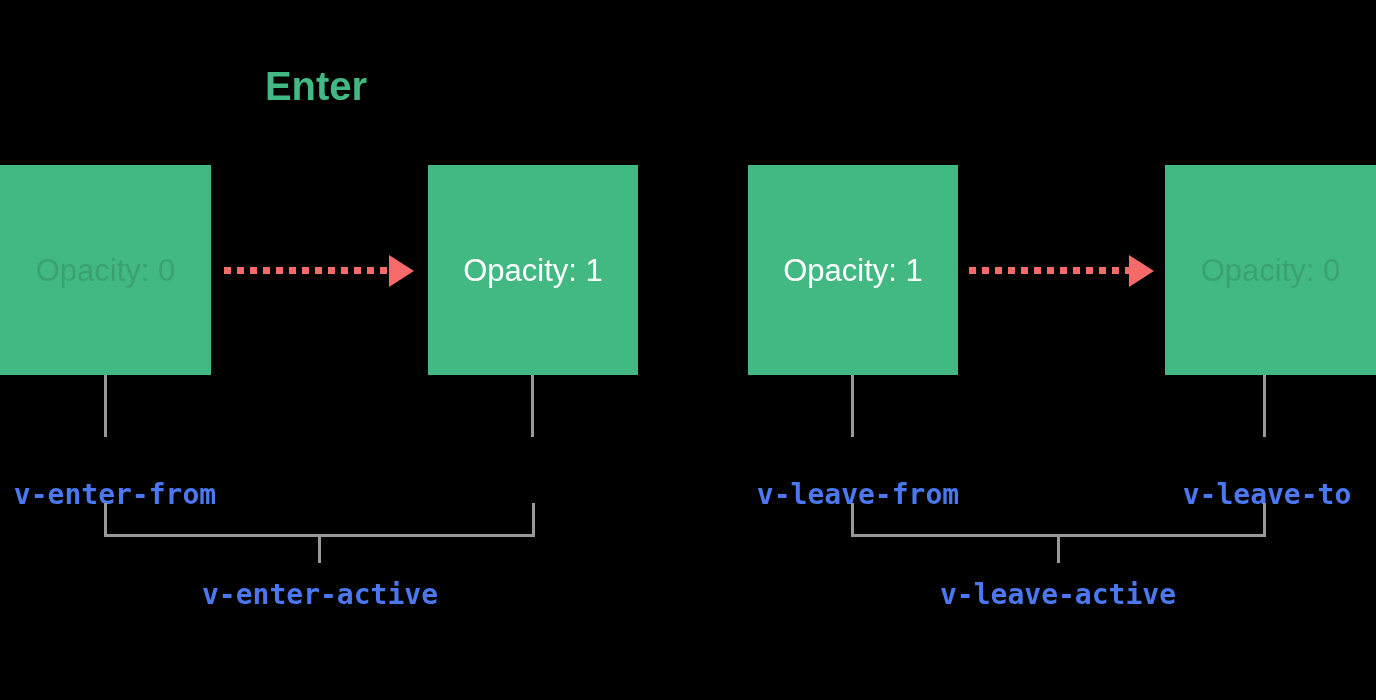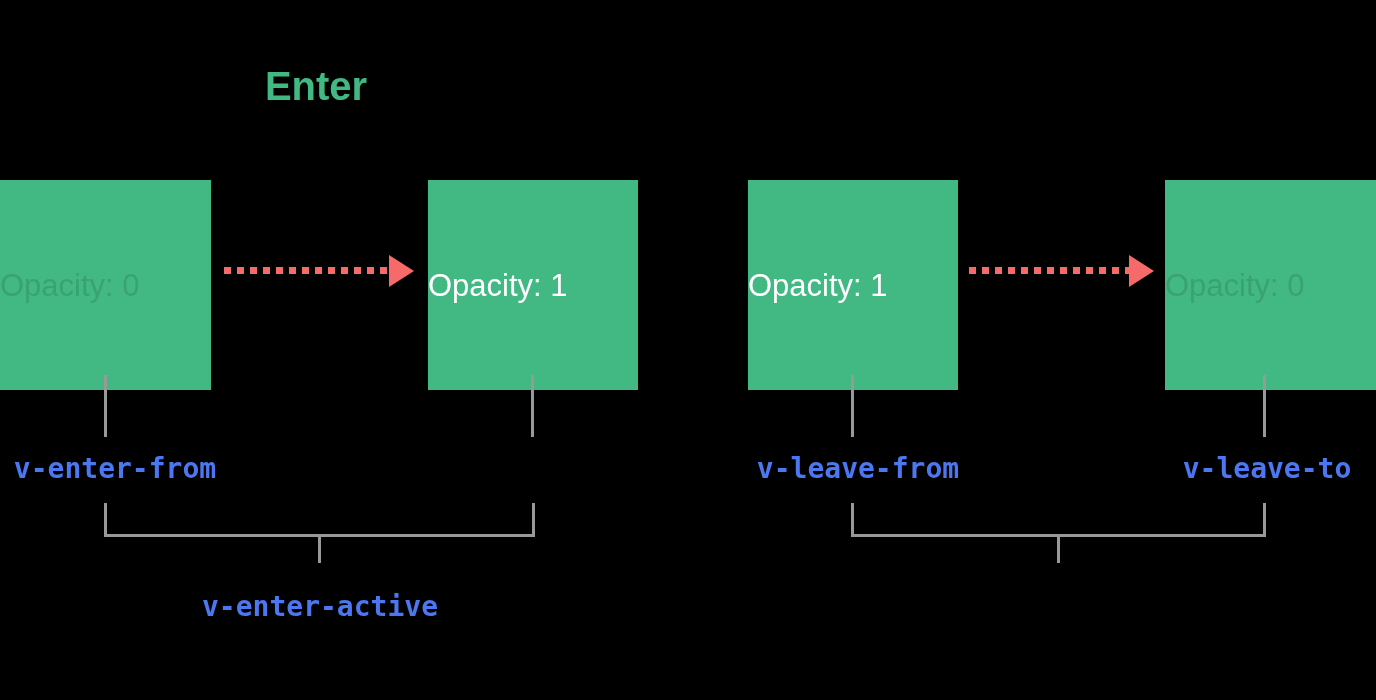--- a/index.html
+++ b/index.html
@@ -21,26 +21,26 @@
     top: 66px;
     transform: translateX(-50%);
     font-size: 40px;
     line-height: 40px;
     font-weight: 700;
     color: var(--title-green, #42b883);
     white-space: nowrap;
   }
   .box {
     position: absolute;
-    top: 180px;
+    top: 165px;
     height: 210px;
     background: var(--box-green, #42b883);
     display: flex;
     align-items: center;
-    justify-content: flex-start;
+    justify-content: center;
   }
   .box-text {
     font-size: 31px;
     line-height: 31px;
     font-weight: 400;
     white-space: nowrap;
   }
   .box-text.solid { color: var(--box-text-white, #fff); }
   .box-text.faded { color: rgba(0, 0, 0, 0.12); }
 
@@ -79,22 +79,22 @@
   .code-label {
     position: absolute;
     transform: translateX(-50%);
     font-family: "DejaVu Sans Mono", "Liberation Mono", monospace;
     font-size: 28px;
     line-height: 30px;
     font-weight: 700;
     color: var(--label-blue, #4b78f0);
     white-space: nowrap;
   }
-  .row-fromto { top: 454px; }
-  .row-active { top: 592px; }
+  .row-fromto { top: 480px; }
+  .row-active { top: 580px; }
 </style>
 </head>
 <body>
 
 <div class="canvas">
 
   <div class="section-title" style="left:316px">Enter</div>
 
   <div class="box" style="left:0; width:211px">
     <span class="box-text faded">Opacity: 0</span>
@@ -143,14 +143,15 @@
   <div class="code-label row-fromto" style="left:1267px">v-leave-to</div>
   <div class="code-label row-fromto" style="left:858px">v-leave-from</div>
 
   <div>
     <div class="vline bstub" style="left:851px"></div>
     <div class="vline bstub" style="left:1263px"></div>
     <div class="hline bbar" style="left:851px; width:415px"></div>
     <div class="vline btick" style="left:1057px"></div>
   </div>
 
+  <div class="code-label row-active" style="left:1058px">v-leave-active</div>
 
 </div>
 
 </body></html>

